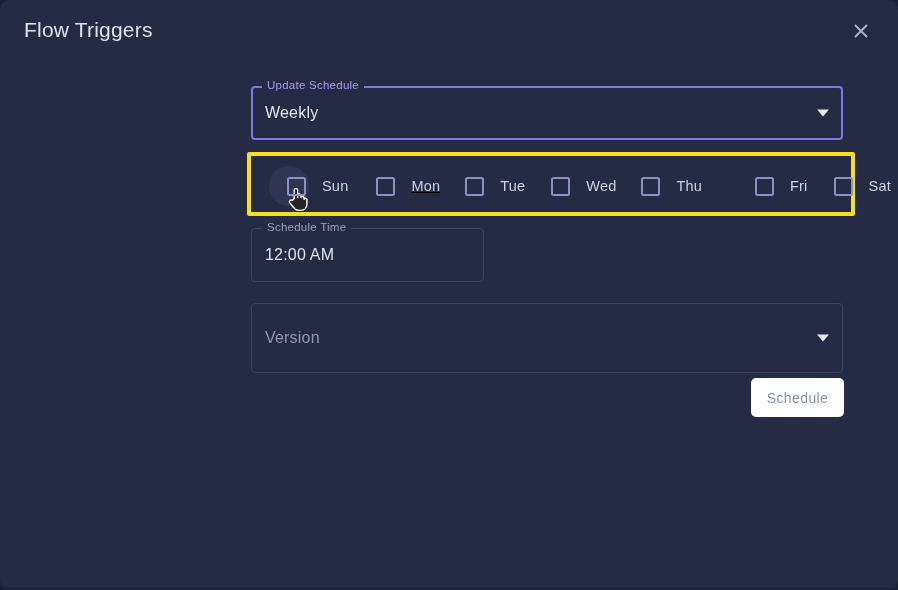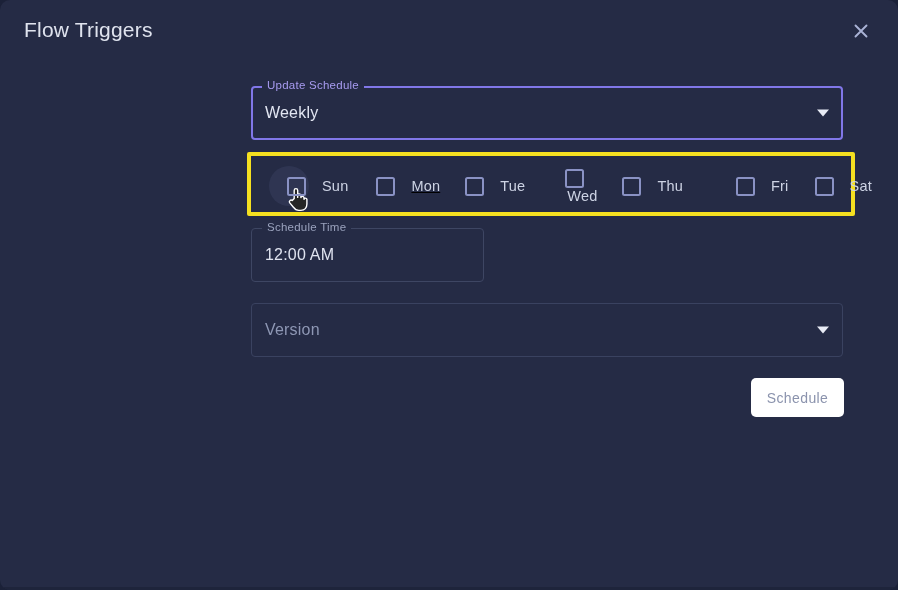--- a/index.html
+++ b/index.html
@@ -209,21 +209,21 @@
     width: 233px; height: 54px;
   }
   #schedule-time-field .outline { border: 1px solid #3e4663; }
   #schedule-time-field .legend  { color: #9aa2bd; }
   #schedule-time-field .value   { color: #dfe3ef; }
 
   
   #version-field {
     position: absolute;
     left: 0; top: 303px;
-    width: 592px; height: 54px;
+    width: 592px; height: 70px;
   }
   #version-field .outline { border: 1px solid #3a4260; }
   #version-field .value   { color: #8e97b4; }
   #version-field .caret   { border-top-color: #e8ebf5; }
 
   
   #schedule-button {
     position: absolute;
     left: 500px;
     top: 378px;
@@ -299,21 +299,21 @@
         <div class="day" style="margin-left:28px;text-decoration:underline;">
           <span class="cbox"></span>
           <span class="day-label">Mon</span>
         </div>
 
         <div class="day" style="margin-left:25px;">
           <span class="cbox"></span>
           <span class="day-label">Tue</span>
         </div>
 
-        <div class="day" style="margin-left:26px;flex-direction:column;">
+        <div class="day" style="margin-left:26px;">
           <span class="cbox"></span>
           <span class="day-label">Wed</span>
         </div>
 
         <div class="day" style="margin-left:25px;">
           <span class="cbox"></span>
           <span class="day-label">Thu</span>
         </div>
 
         <div class="day" style="margin-left:25px;padding-left:28px;">

